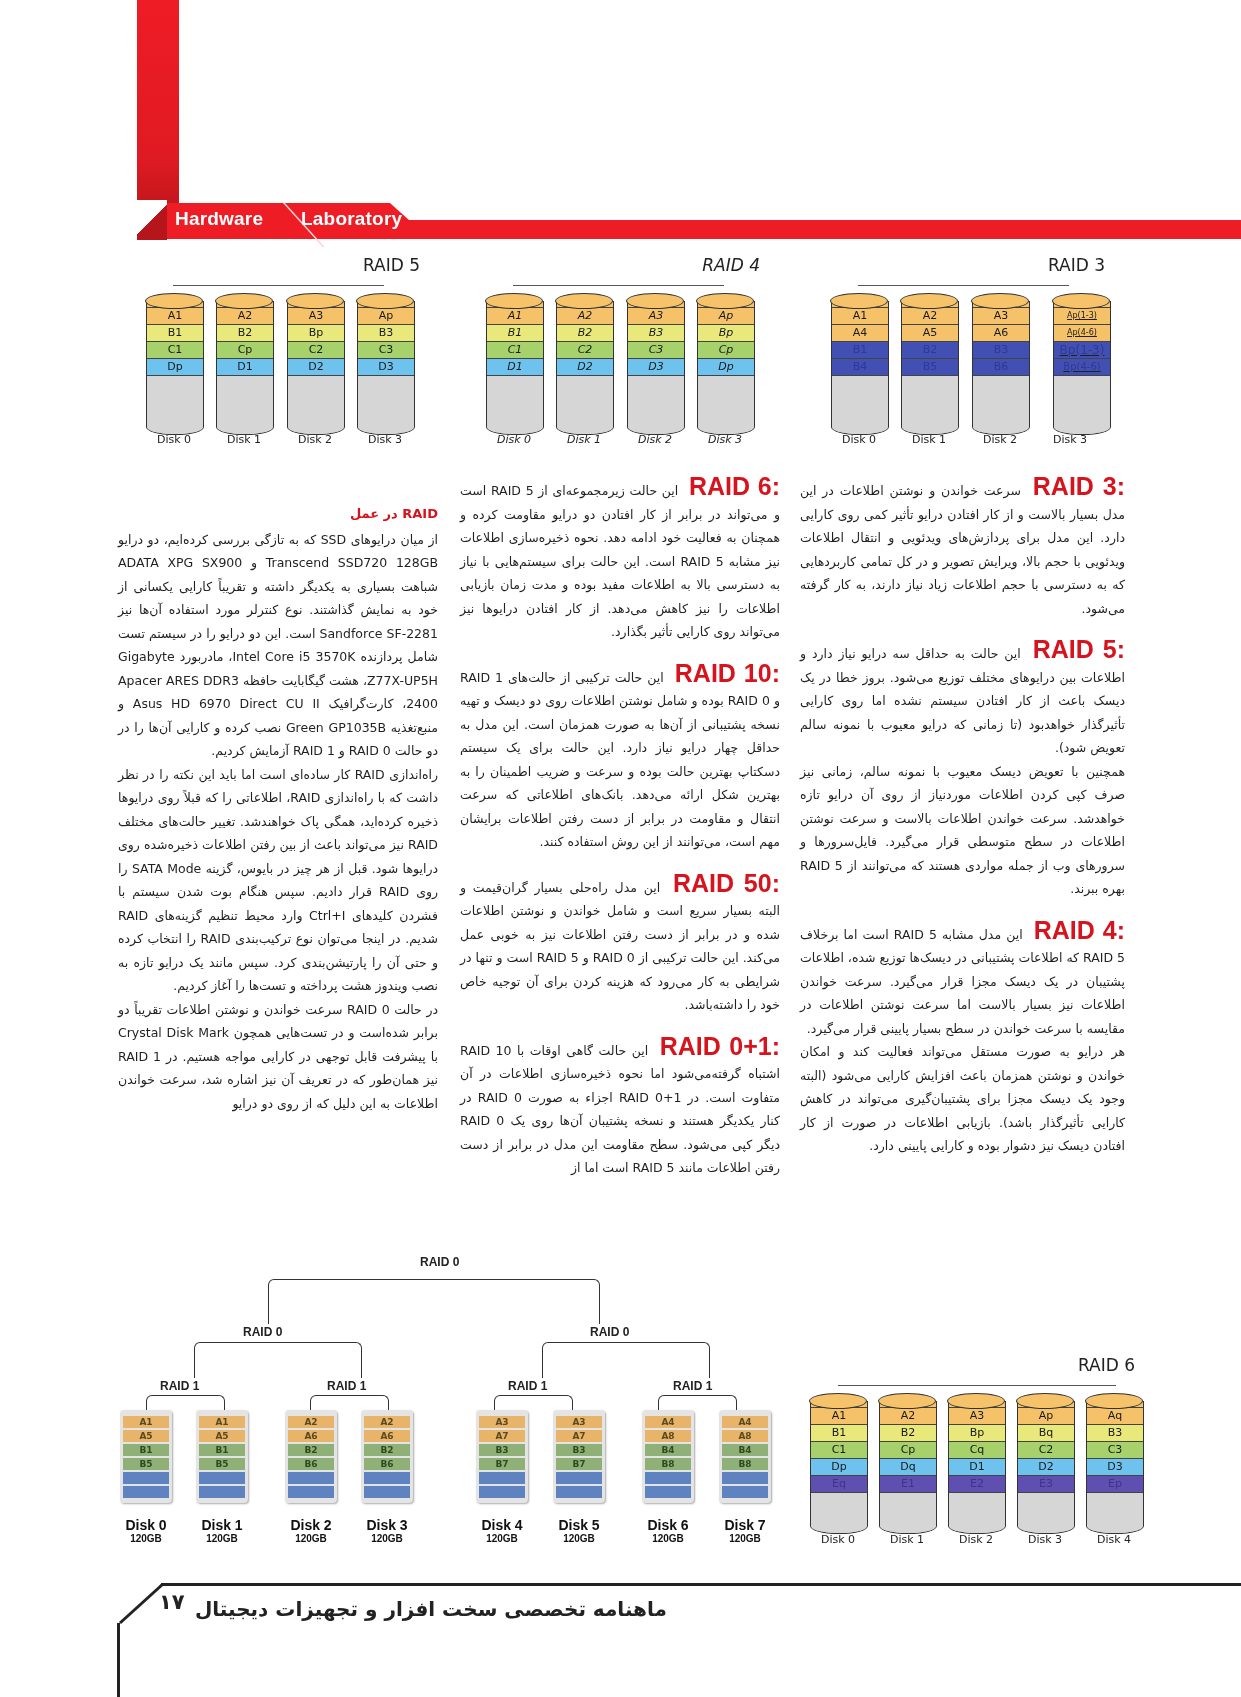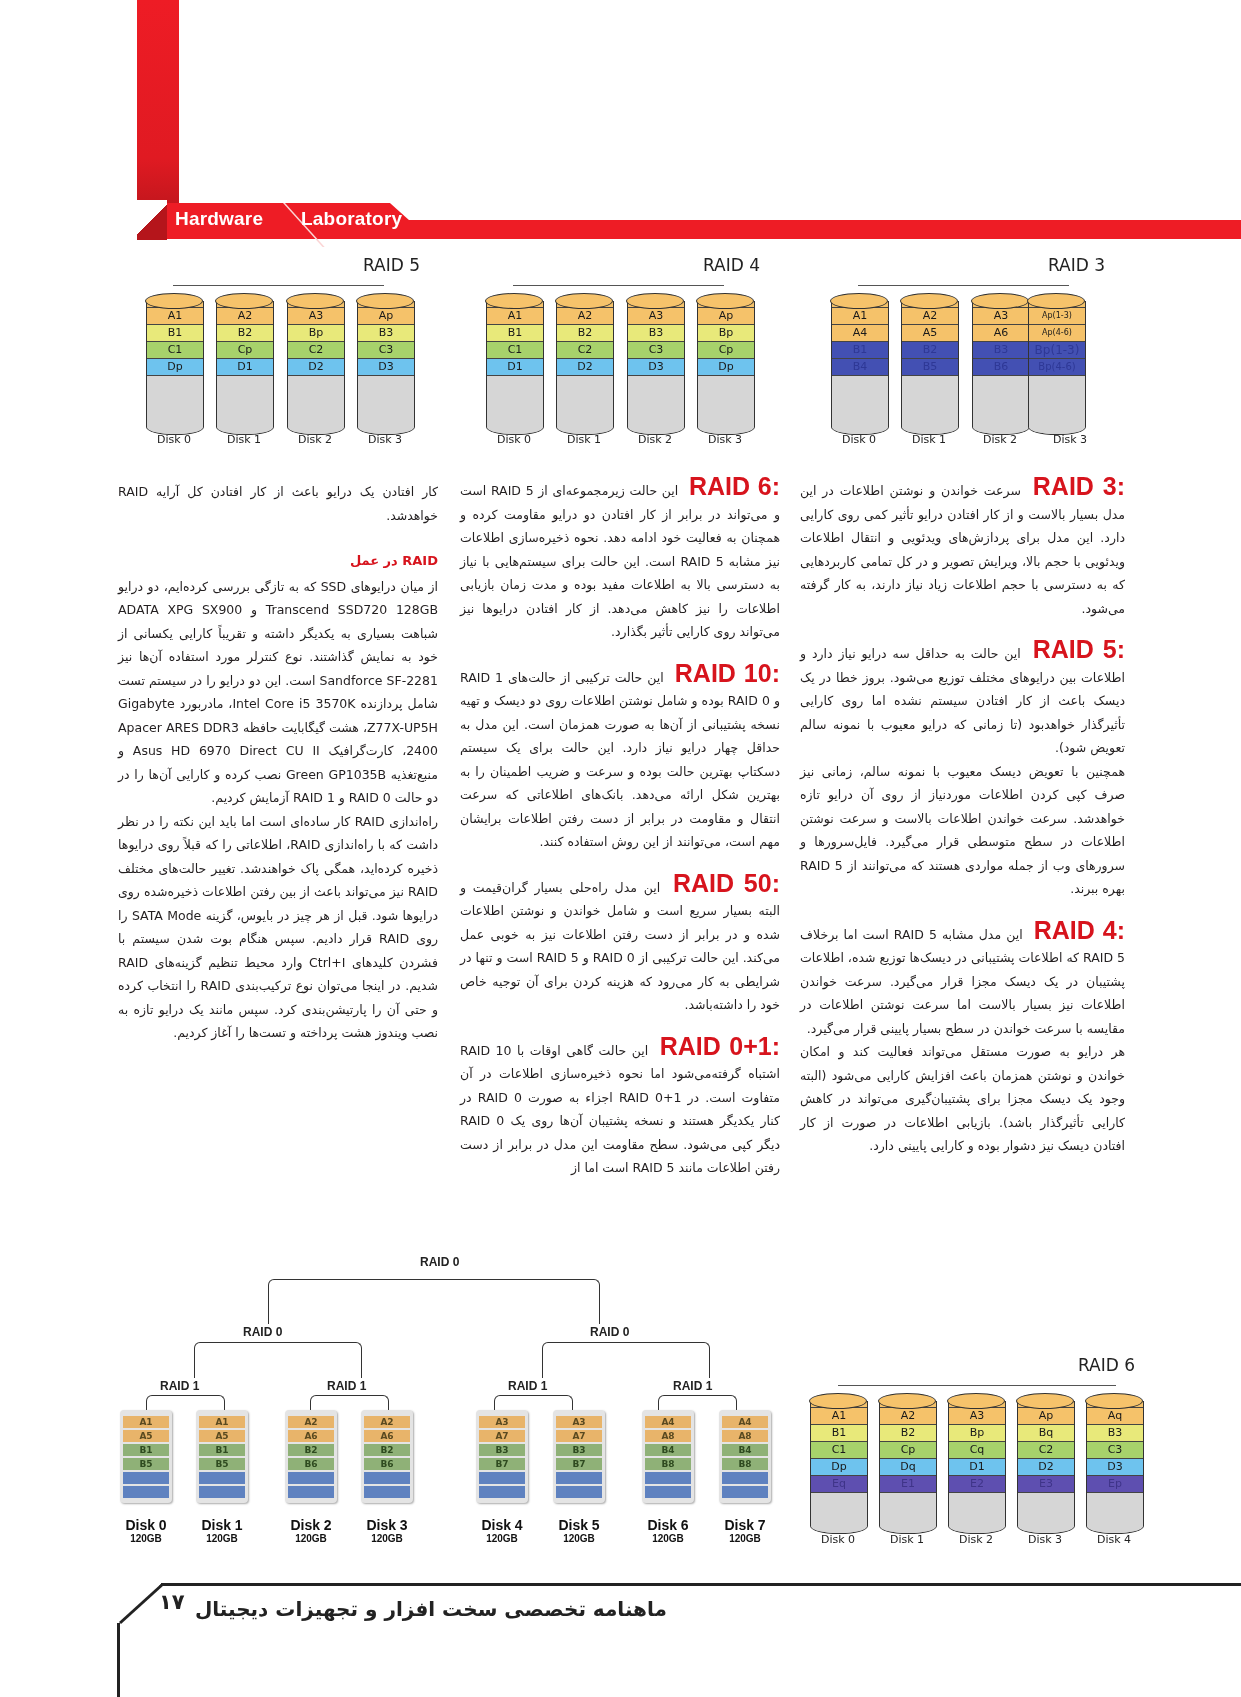--- a/index.html
+++ b/index.html
@@ -113,21 +113,21 @@
         <div class="seg b">D3</div>
         <div class="seg empty" style="height:58px"></div>
       </div>
   </div>
   <div class="disk-label" style="left:9px;top:178px;">Disk 0</div>
   <div class="disk-label" style="left:79px;top:178px;">Disk 1</div>
   <div class="disk-label" style="left:150px;top:178px;">Disk 2</div>
   <div class="disk-label" style="left:220px;top:178px;">Disk 3</div>
 </div>
 
-<div class="diagram" style="left:470px;top:255px;width:290px;height:200px;">
+<div class="diagram" style="left:470px;top:255px;width:290px;height:200px;font-style:italic;">
   <div class="dia-title" style="left:30px;width:260px;">RAID 4</div>
   <div class="dia-bus" style="left:43px;top:30px;width:211px;"></div>
   <div class="disk" style="left:16px;top:46px;">
     <div class="disk-cap"></div>
     <div class="disk-body">
         <div style="height:6px;background:#f5c26a"></div>
       <div class="seg y1">A1</div>
         <div class="seg y2">B1</div>
         <div class="seg g">C1</div>
         <div class="seg b">D1</div>
@@ -202,21 +202,21 @@
     <div class="disk-cap"></div>
     <div class="disk-body">
         <div style="height:6px;background:#f5c26a"></div>
       <div class="seg y1">A3</div>
         <div class="seg y1">A6</div>
         <div class="seg db">B3</div>
         <div class="seg db">B6</div>
         <div class="seg empty" style="height:58px"></div>
       </div>
   </div>
-  <div class="disk" style="left:213px;top:46px;">
+  <div class="disk" style="left:238px;top:46px;text-decoration:underline;">
     <div class="disk-cap"></div>
     <div class="disk-body">
         <div style="height:6px;background:#f5c26a"></div>
       <div class="seg y1" style="font-size:8px">Ap(1-3)</div>
         <div class="seg y1" style="font-size:8px">Ap(4-6)</div>
         <div class="seg db" style="font-size:12px">Bp(1-3)</div>
         <div class="seg db" style="font-size:10px">Bp(4-6)</div>
         <div class="seg empty" style="height:58px"></div>
       </div>
   </div>
@@ -256,24 +256,24 @@
     <span class="sec-head ltr">RAID 50:</span>
     <span>این مدل راه‌حلی بسیار گران‌قیمت و البته بسیار سریع است و شامل خواندن و نوشتن اطلاعات شده و در برابر از دست رفتن اطلاعات نیز به خوبی عمل می‌کند. این حالت ترکیبی از RAID 0 و RAID 5 است و تنها در شرایطی به کار می‌رود که هزینه کردن برای آن توجیه خاص خود را داشته‌باشد.</span>
   </div>
   <div class="sec">
     <span class="sec-head ltr">RAID 0+1:</span>
     <span>این حالت گاهی اوقات با RAID 10 اشتباه گرفته‌می‌شود اما نحوه ذخیره‌سازی اطلاعات در آن متفاوت است. در RAID 0+1 اجزاء به صورت RAID 0 در کنار یکدیگر هستند و نسخه پشتیبان آن‌ها روی یک RAID 0 دیگر کپی می‌شود. سطح مقاومت این مدل در برابر از دست رفتن اطلاعات مانند RAID 5 است اما از</span>
   </div>
 </div>
 
 <div class="col" style="left:118px;top:480px;width:320px;">
-  <p>کار افتادن یک درایو باعث از کار افتادن کل آرایه RAID خواهدشد.</p>
   <div class="sub-head">RAID در عمل</div>
   <p>از میان درایوهای SSD که به تازگی بررسی کرده‌ایم، دو درایو Transcend SSD720 128GB و ADATA XPG SX900 شباهت بسیاری به یکدیگر داشته و تقریباً کارایی یکسانی از خود به نمایش گذاشتند. نوع کنترلر مورد استفاده آن‌ها نیز Sandforce SF-2281 است. این دو درایو را در سیستم تست شامل پردازنده Intel Core i5 3570K، مادربورد Gigabyte Z77X-UP5H، هشت گیگابایت حافظه Apacer ARES DDR3 2400، کارت‌گرافیک Asus HD 6970 Direct CU II و منبع‌تغذیه Green GP1035B نصب کرده و کارایی آن‌ها را در دو حالت RAID 0 و RAID 1 آزمایش کردیم.</p>
   <p>راه‌اندازی RAID کار ساده‌ای است اما باید این نکته را در نظر داشت که با راه‌اندازی RAID، اطلاعاتی را که قبلاً روی درایوها ذخیره کرده‌اید، همگی پاک خواهندشد. تغییر حالت‌های مختلف RAID نیز می‌تواند باعث از بین رفتن اطلاعات ذخیره‌شده روی درایوها شود. قبل از هر چیز در بایوس، گزینه SATA Mode را روی RAID قرار دادیم. سپس هنگام بوت شدن سیستم با فشردن کلیدهای Ctrl+I وارد محیط تنظیم گزینه‌های RAID شدیم. در اینجا می‌توان نوع ترکیب‌بندی RAID را انتخاب کرده و حتی آن را پارتیشن‌بندی کرد. سپس مانند یک درایو تازه به نصب ویندوز هشت پرداخته و تست‌ها را آغاز کردیم.</p>
+  <p>در حالت RAID 0 سرعت خواندن و نوشتن اطلاعات تقریباً دو برابر شده‌است و در تست‌هایی همچون Crystal Disk Mark با پیشرفت قابل توجهی در کارایی مواجه هستیم. در RAID 1 نیز همان‌طور که در تعریف آن نیز اشاره شد، سرعت خواندن اطلاعات به این دلیل که از روی دو درایو</p>
 </div>
 
 <div class="diagram" style="left:110px;top:1255px;width:680px;height:300px;">
   <div class="tree-lbl" style="left:310px;top:0;">RAID 0</div>
   <div class="tree-line" style="left:158px;top:24px;width:330px;height:44px;"></div>
   <div class="tree-lbl" style="left:133px;top:70px;">RAID 0</div>
   <div class="tree-lbl" style="left:480px;top:70px;">RAID 0</div>
   <div class="tree-line" style="left:84px;top:87px;width:166px;height:35px;"></div>
   <div class="tree-line" style="left:432px;top:87px;width:166px;height:35px;"></div>
   <div class="tree-lbl" style="left:50px;top:124px;">RAID 1</div>

